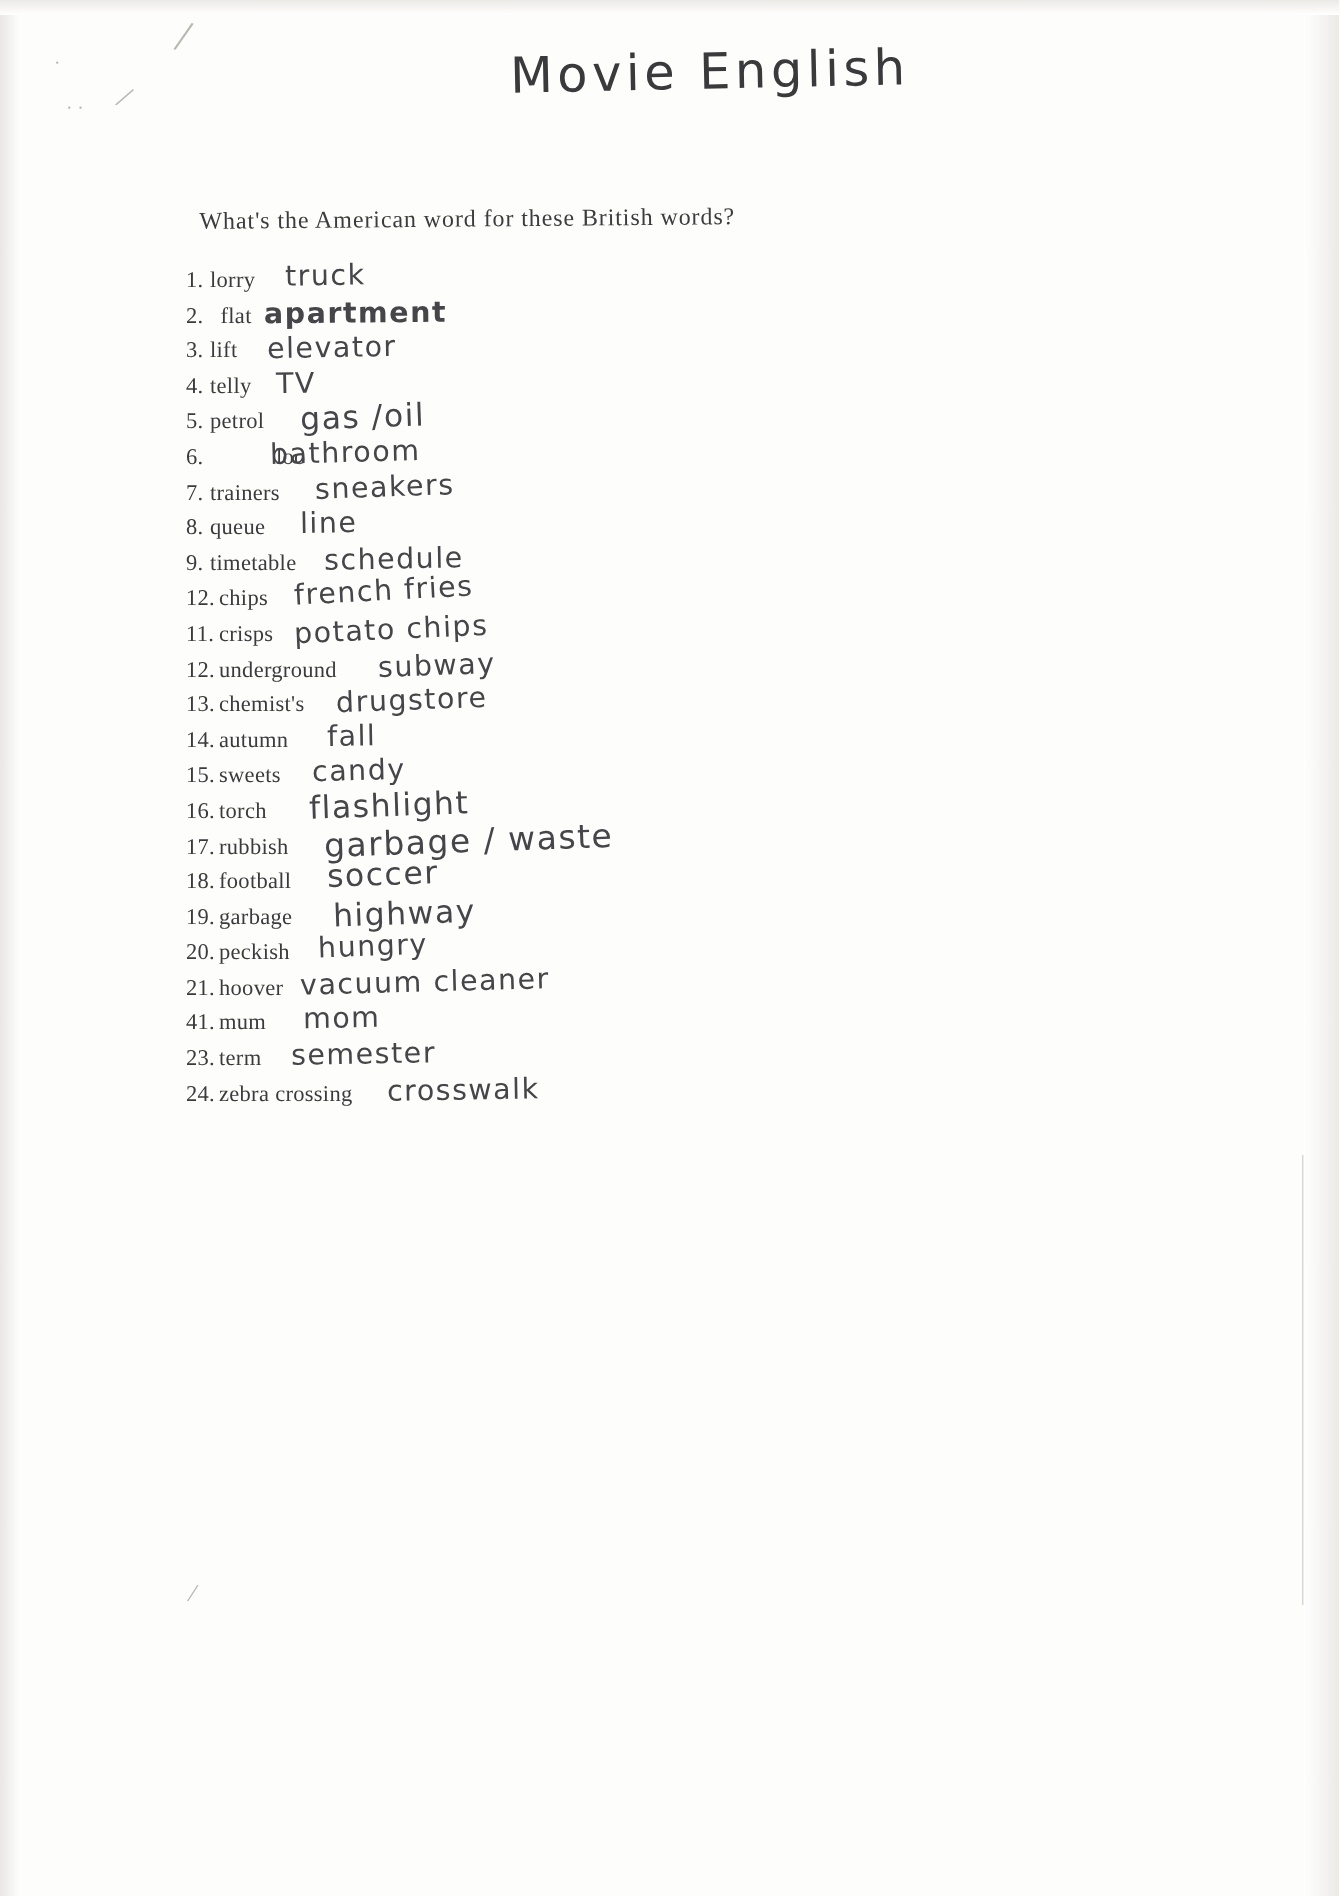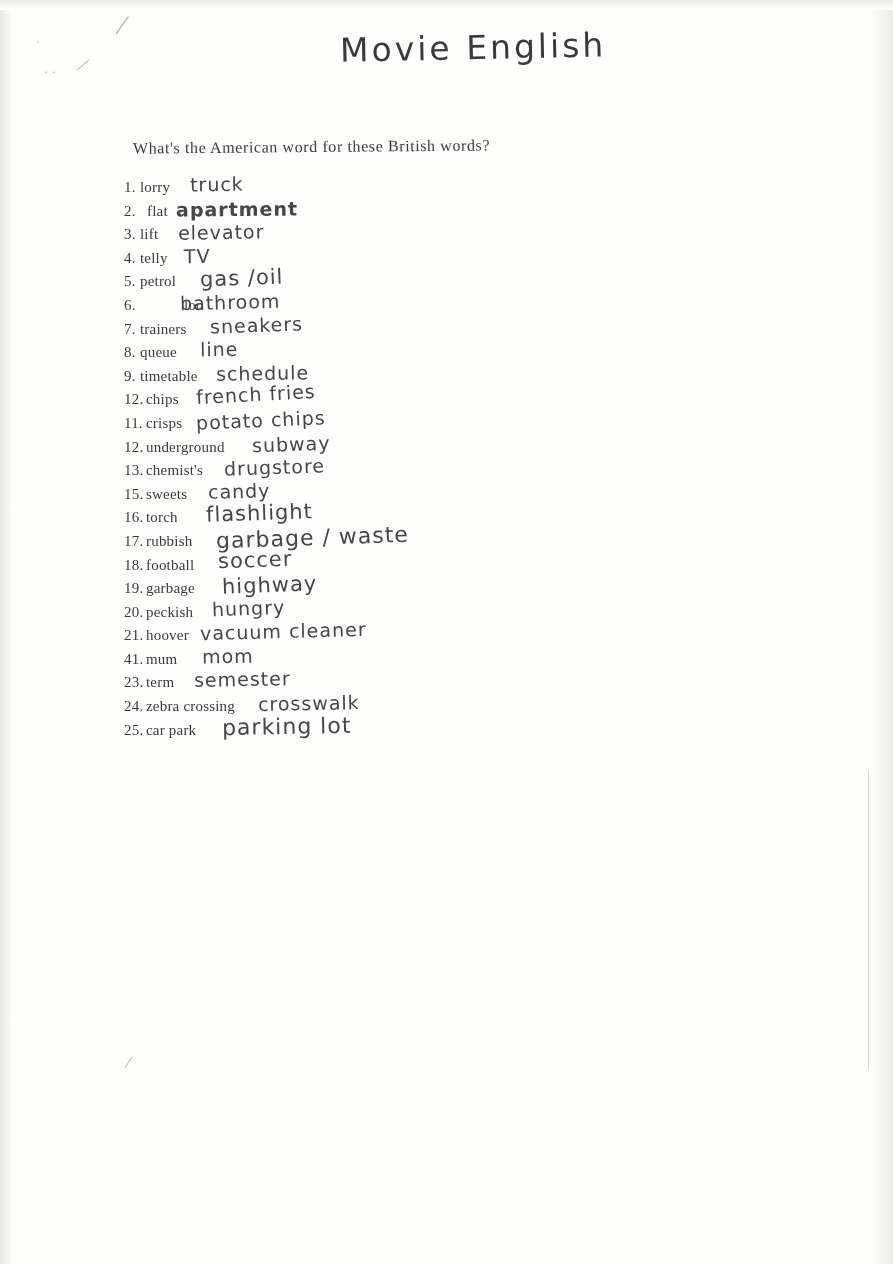--- a/index.html
+++ b/index.html
@@ -197,20 +197,25 @@
       <span class="num-word" style="left:22px;">underground</span>
       <span class="answer" style="left:128px; top:-3px; transform:rotate(-2deg);">subway</span>
     </div>
 
     <div class="row">
       <span class="num-word">13.</span>
       <span class="num-word" style="left:22px;">chemist's</span>
       <span class="answer" style="left:100px; top:-3px; transform:rotate(-2deg);">drugstore</span>
     </div>
 
+    <div class="row">
+      <span class="num-word">14.</span>
+      <span class="num-word" style="left:22px;">autumn</span>
+      <span class="answer" style="left:94px; top:-3px; transform:rotate(-1deg);">fall</span>
+    </div>
 
     <div class="row">
       <span class="num-word">15.</span>
       <span class="num-word" style="left:22px;">sweets</span>
       <span class="answer" style="left:84px; top:-3px; transform:rotate(-1.5deg);">candy</span>
     </div>
 
     <div class="row">
       <span class="num-word">16.</span>
       <span class="num-word" style="left:22px;">torch</span>
@@ -258,21 +263,16 @@
       <span class="num-word" style="left:22px;">term</span>
       <span class="answer" style="left:70px; top:-3px; transform:rotate(-1deg);">semester</span>
     </div>
 
     <div class="row">
       <span class="num-word">24.</span>
       <span class="num-word" style="left:22px;">zebra crossing</span>
       <span class="answer" style="left:134px; top:-3px; transform:rotate(-1deg);">crosswalk</span>
     </div>
 
-    <div class="row">
-      <span class="num-word">25.</span>
-      <span class="num-word" style="left:22px;">car park</span>
-      <span class="answer" style="left:98px; top:-5px; font-size:22px; transform:rotate(-1deg);">parking lot</span>
-    </div>
 
   </div>
 
 </div>
 
 </body></html>

